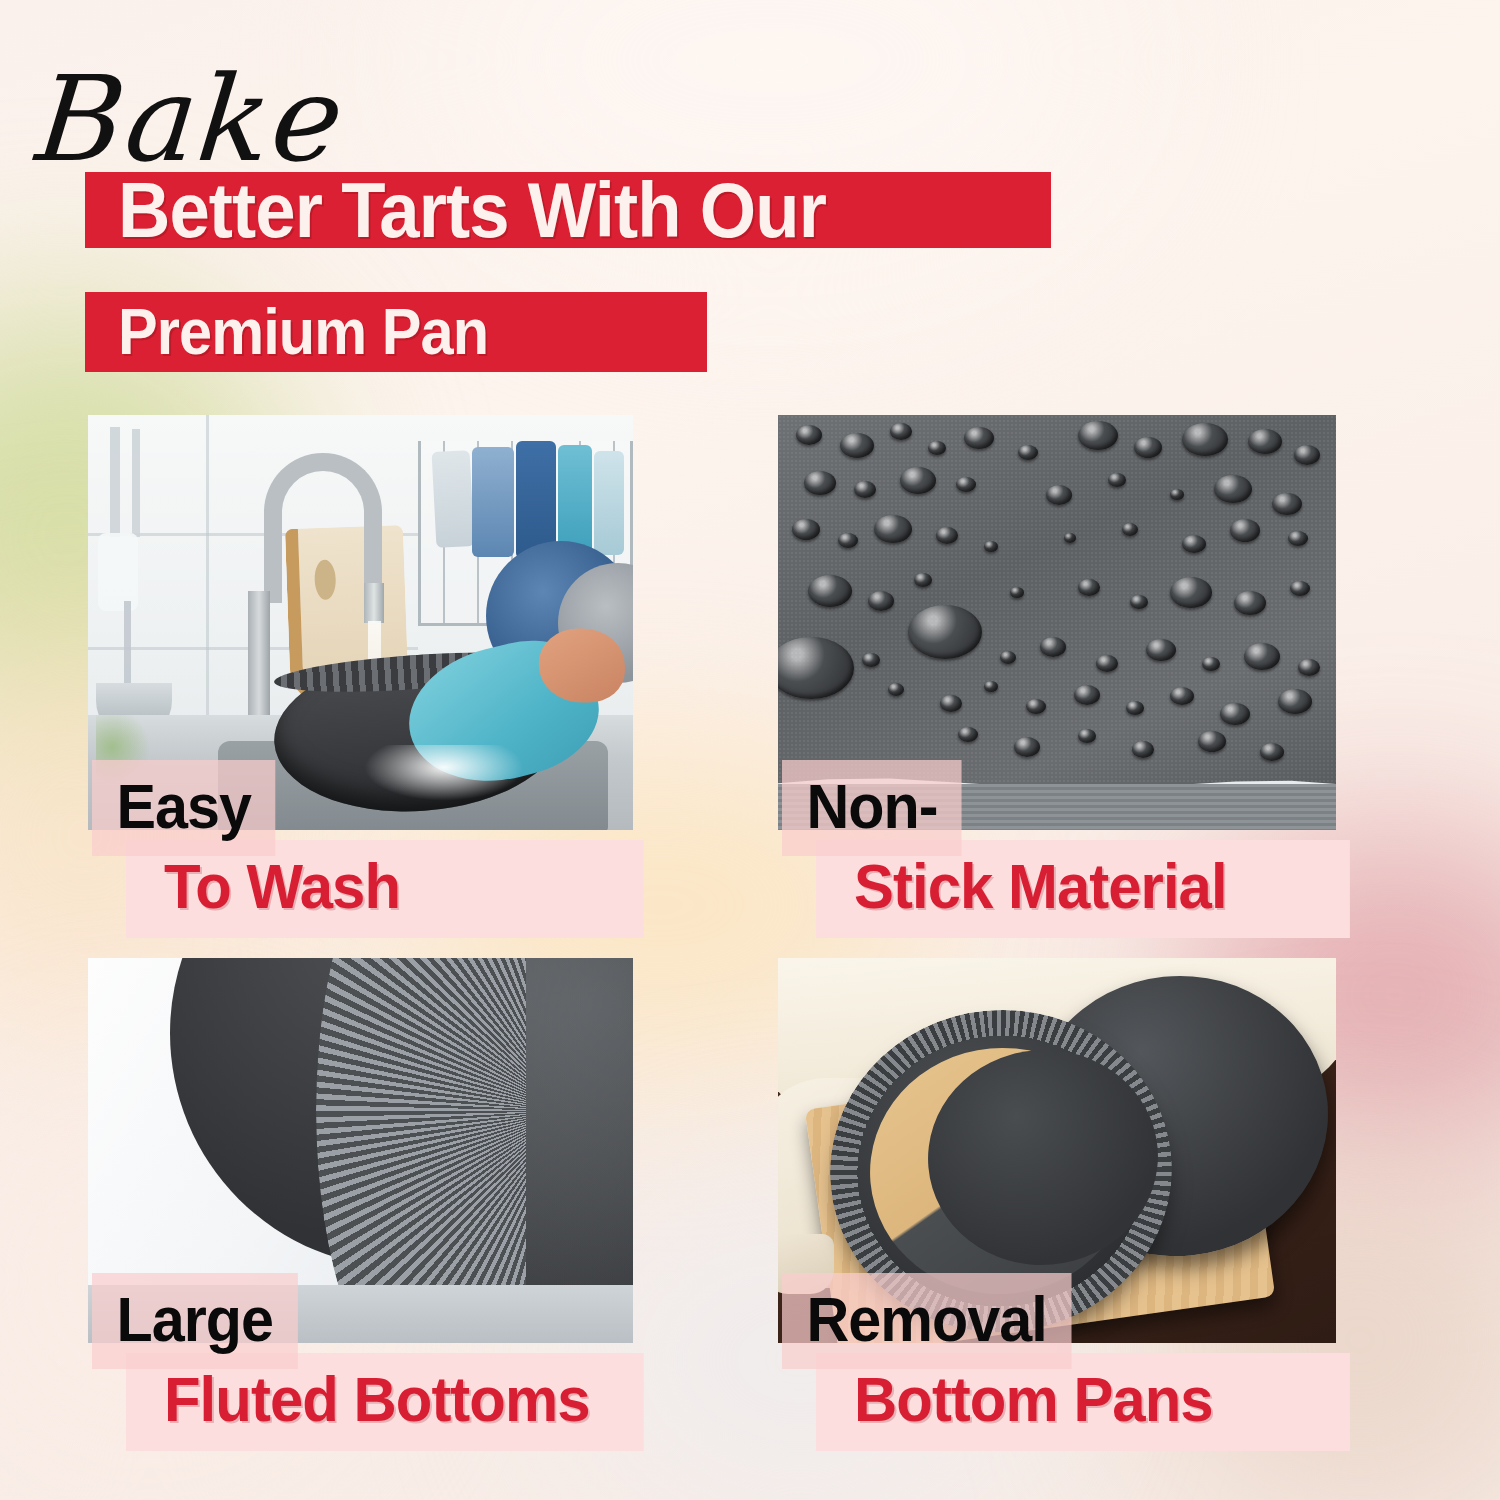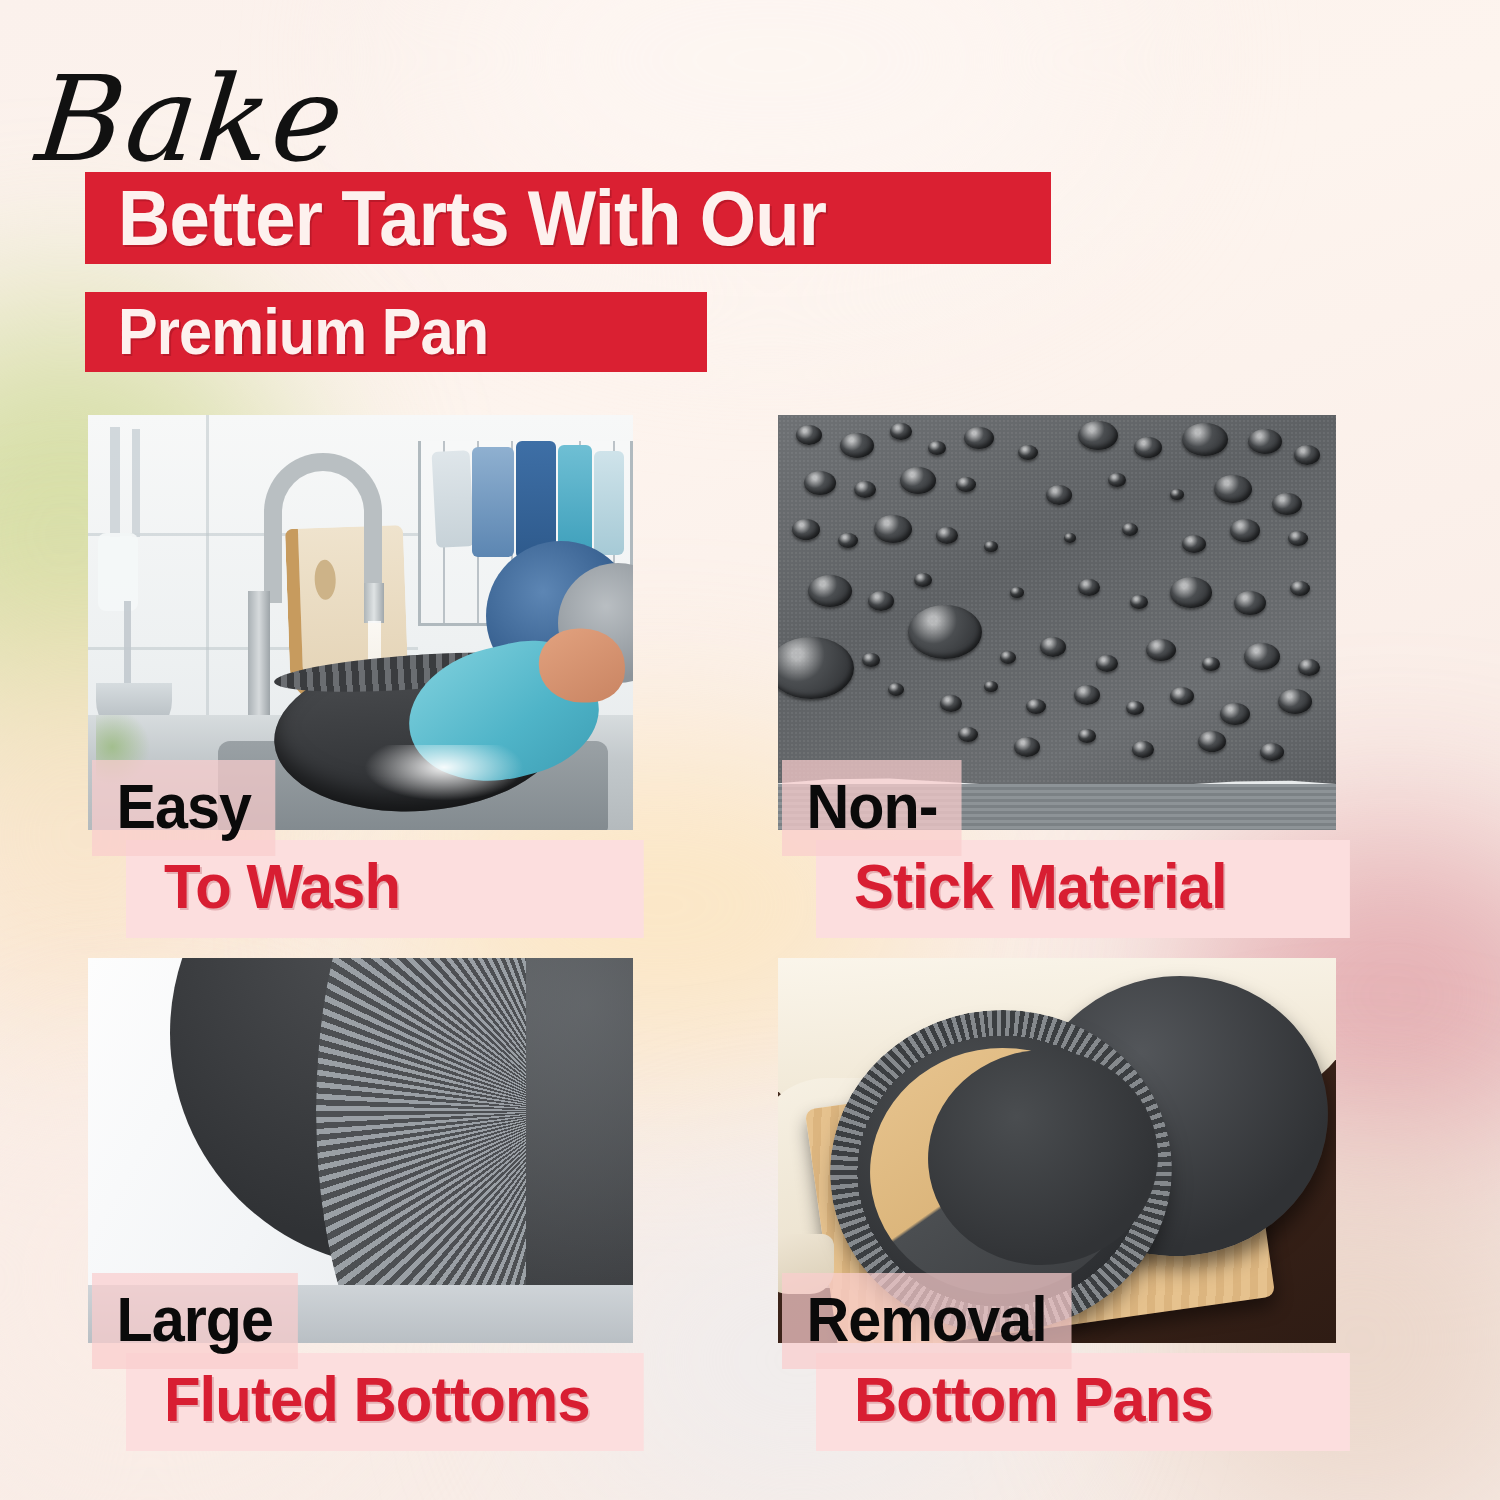--- a/index.html
+++ b/index.html
@@ -57,21 +57,21 @@
     font-family:"Liberation Sans", sans-serif;
     font-weight:bold;
     font-size:78px;
     line-height:1;
     letter-spacing:-1px;
     transform:scaleX(.93);
     transform-origin:left center;
     white-space:nowrap;
     text-shadow:2px 2px 0 rgba(120,10,22,.30);
   }
-  #banner1 { left:85px; top:172px;  width:966px; height:92px; padding-left:33px; }
+  #banner1 { left:85px; top:172px;  width:966px; height:76px; padding-left:33px; }
   #banner2 { left:85px; top:292px;  width:622px; height:80px;  padding-left:33px; }
   #banner2 span { font-size:64px; }
 
   
   .panel { position:absolute; }
   .photo {
     position:absolute; left:0; top:0;
     width:100%; height:355px;
     overflow:hidden;
     background:#d8d8d8;

